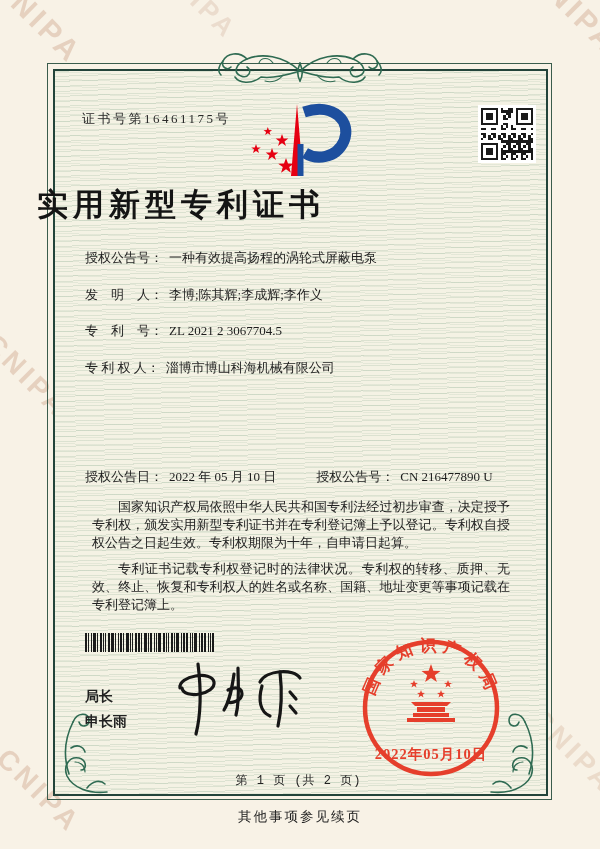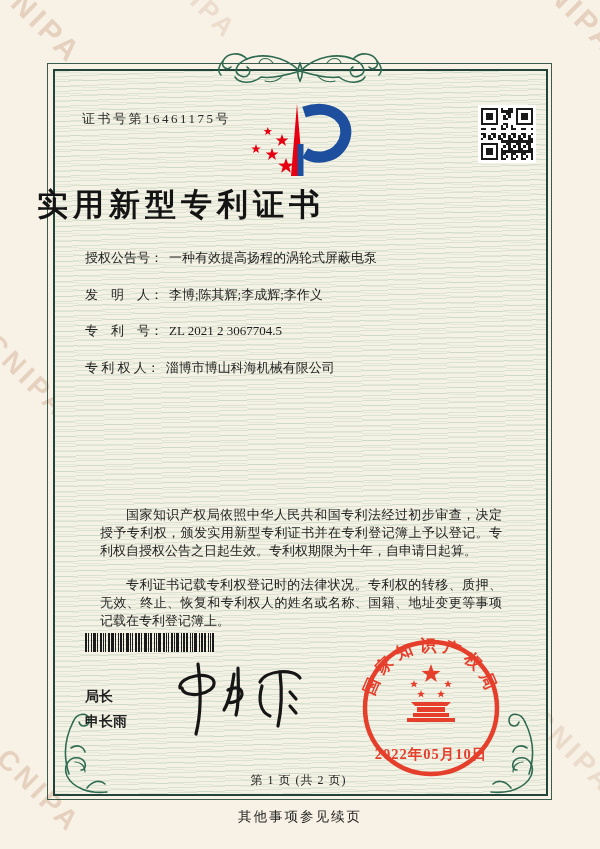--- a/index.html
+++ b/index.html
@@ -37,32 +37,32 @@
   .frow .lbl{display:inline-block;min-width:72px;}
   .frow .val{margin-left:6px;}
 
   .grant-row{position:absolute;z-index:4;left:85px;top:468px;width:440px;font-size:13px;
       color:#1d1d1d;white-space:nowrap;}
   .grant-row .val{margin-left:6px;}
   .grant-row .lbl2{margin-left:40px;}
 
   .paras{position:absolute;z-index:4;left:84px;top:490px;width:434px;font-size:13px;
       line-height:18px;color:#222;text-align:justify;}
-  .paras p{margin:16px;text-indent:2em;}
+  .paras p{margin:8px;text-indent:2em;}
 
   .barcode{position:absolute;z-index:4;left:85px;top:633px;}
 
   .signer{position:absolute;z-index:4;left:85px;top:684px;font-size:14px;font-weight:600;
       color:#222;line-height:25px;}
   .signature{position:absolute;z-index:4;left:172px;top:660px;}
 
   .seal{position:absolute;z-index:5;left:356px;top:633px;opacity:0.92;}
 
   .page-no{position:absolute;z-index:4;left:53px;top:772px;width:491px;text-align:center;
-      font-size:12px;color:#222;letter-spacing:1px;}
+      font-size:12px;color:#222;letter-spacing:1px;font-family:Liberation Mono, monospace;}
   .footer-note{position:absolute;z-index:4;left:0;top:808px;width:600px;text-align:center;
       font-size:13.5px;color:#222;letter-spacing:2px;}
 </style>
 </head>
 <body>
 
 <div class="page">
 
   <span class="wm" style="left:-18px;top:2px;font-size:30px;">CNIPA</span>
   <span class="wm" style="left:518px;top:-8px;font-size:30px;">CNIPA</span>
@@ -279,20 +279,23 @@
       <span class="lbl">发　明　人：</span><span class="val">李博;陈其辉;李成辉;李作义</span>
     </div>
     <div class="frow">
       <span class="lbl">专　利　号：</span><span class="val">ZL 2021 2 3067704.5</span>
     </div>
     <div class="frow">
       <span class="lbl">专 利 权 人：</span><span class="val">淄博市博山科海机械有限公司</span>
     </div>
   </div>
 
+  <div class="grant-row">
+    <span class="lbl">授权公告日：</span><span class="val">2022 年 05 月 10 日</span><span class="lbl lbl2">授权公告号：</span><span class="val">CN 216477890 U</span>
+  </div>
 
   <div class="paras">
     <p>国家知识产权局依照中华人民共和国专利法经过初步审查，决定授予专利权，颁发实用新型专利证书并在专利登记簿上予以登记。专利权自授权公告之日起生效。专利权期限为十年，自申请日起算。</p>
     <p>专利证书记载专利权登记时的法律状况。专利权的转移、质押、无效、终止、恢复和专利权人的姓名或名称、国籍、地址变更等事项记载在专利登记簿上。</p>
   </div>
 
   <svg class="barcode" width="155" height="19" viewBox="0 0 155 19">
     <g id="bc-bars" fill="#1a1a1a">
         <rect x="0" y="0" width="2" height="19"></rect>
         <rect x="3" y="0" width="1" height="19"></rect>

